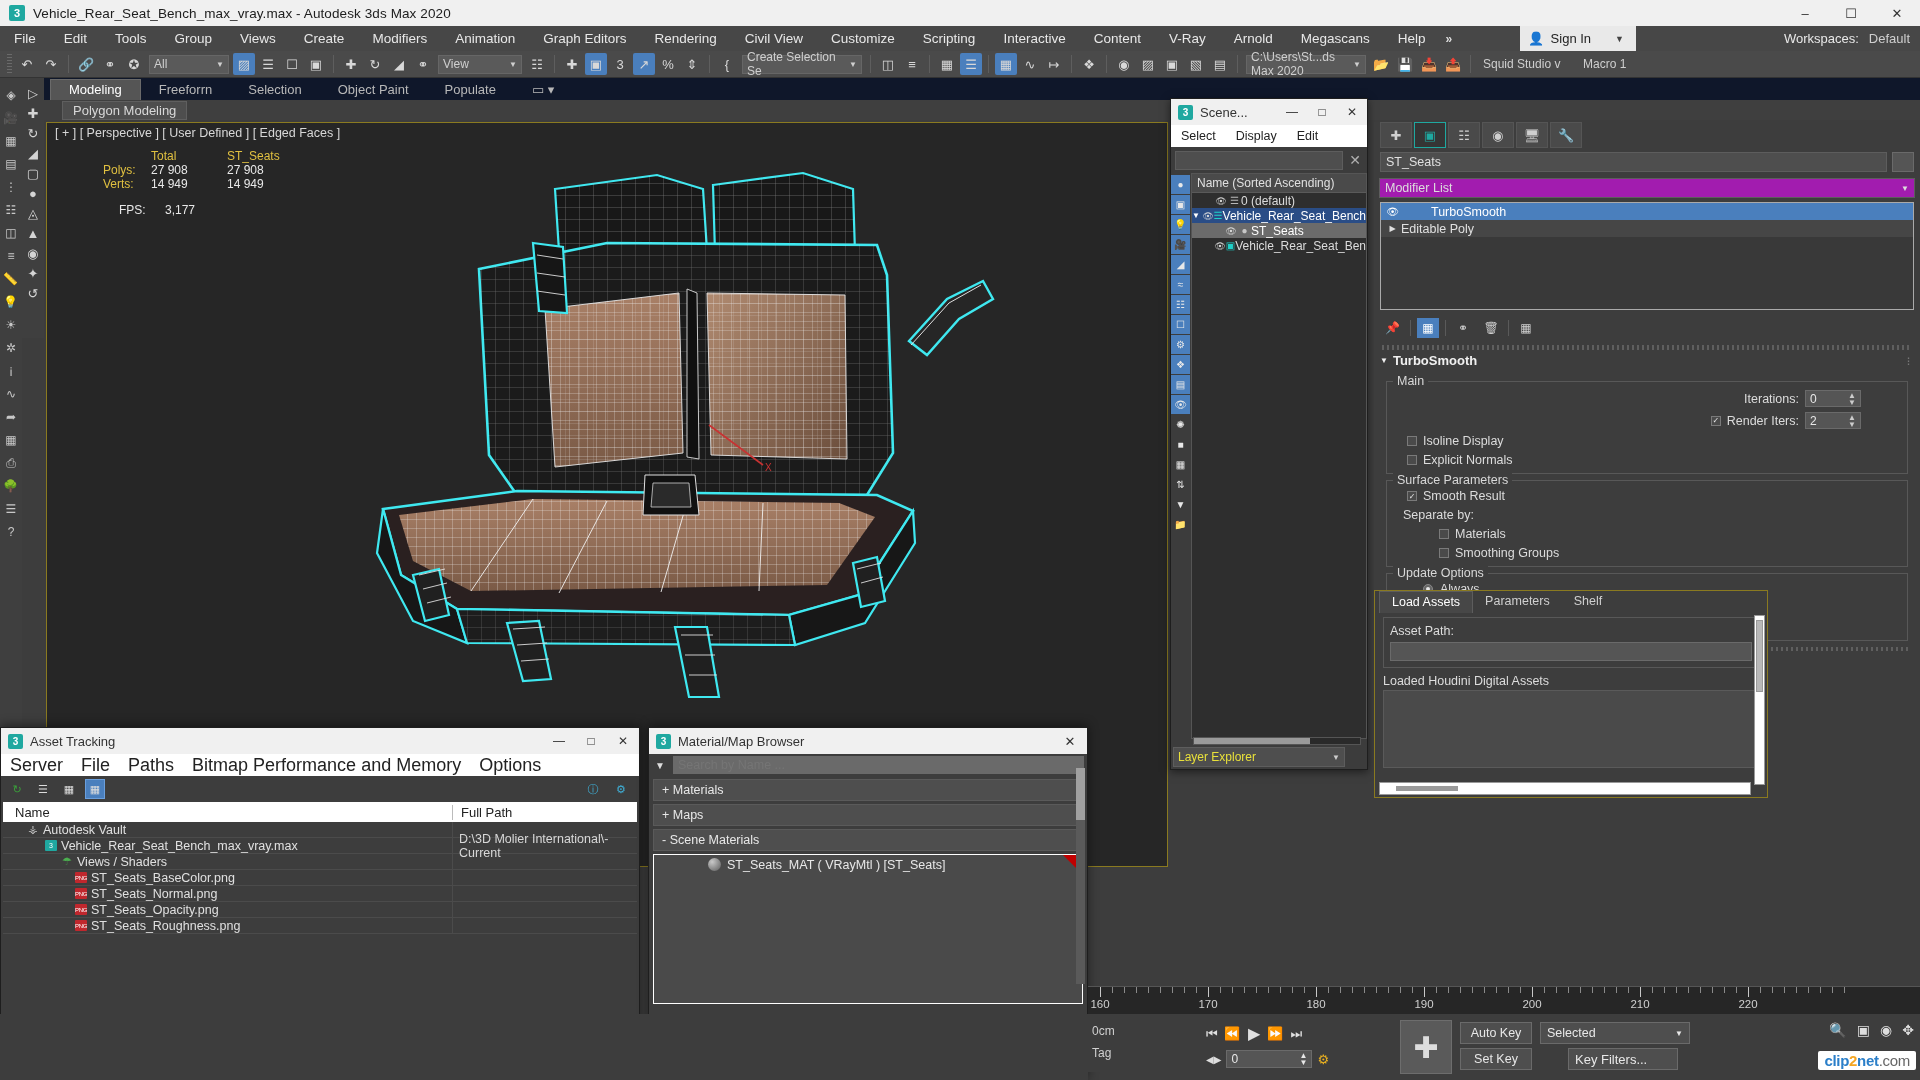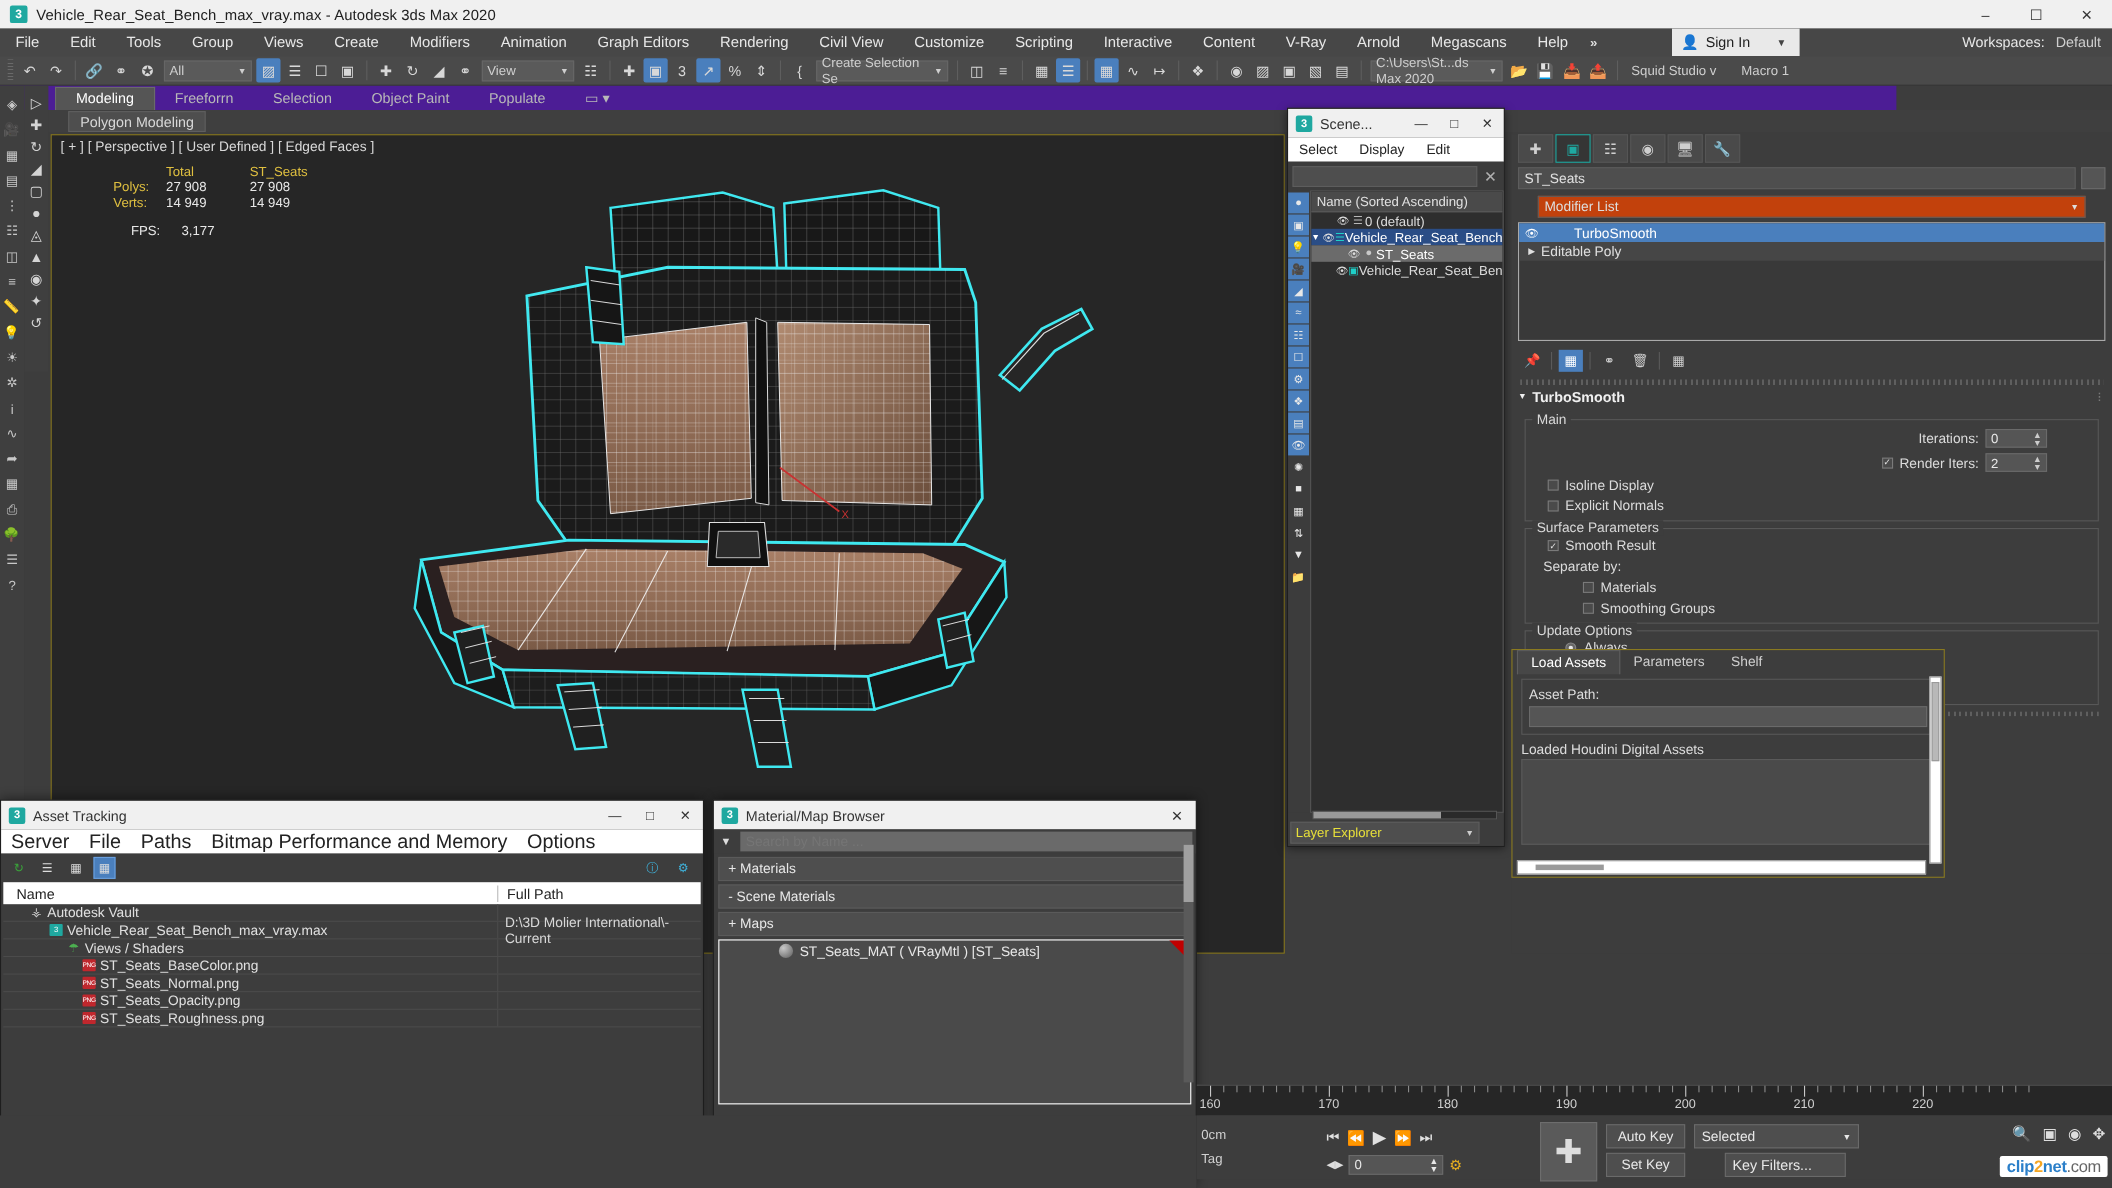--- a/index.html
+++ b/index.html
@@ -63,22 +63,22 @@
   .tsep{ width:1px;height:18px;background:#5e5e5e;margin:0 5px;}
   .tcombo{
     height:19px; background:#5a5a5a; border:1px solid #666; color:#cfcfcf;
     display:flex; align-items:center; padding:0 4px; font-size:12px;
     justify-content:space-between; margin:0 3px;
   }
   .tcombo .ar{ font-size:8px; }
 
   
   .ribbon{
-    position:absolute; left:0; top:78px; width:1724px; height:22px;
-    background:#4c1d95; display:flex; align-items:flex-end; padding-left:50px;
+    position:absolute; left:0; top:78px; width:1920px; height:22px;
+    background:#0f172a; display:flex; align-items:flex-end; padding-left:50px;
     font-size:13px; color:#b8b8b8;
   }
   .rtab{ padding:2px 18px 3px; }
   .rtab.active{ background:#555; color:#fff; border:1px solid #6a6a6a; border-bottom:none;}
   .ribbon2{
     position:absolute; left:0; top:100px; width:1920px; height:20px;
     background:#3f3f3f; display:flex; align-items:center; padding-left:62px;
     font-size:13px; color:#d8d8d8;
   }
   .rtab2{ padding:1px 10px; background:#4e4e4e; border:1px solid #5f5f5f;}
@@ -156,21 +156,21 @@
     background:#3d3d3d;
   }
   .cp-tabs{ display:flex; height:26px; background:#3d3d3d; padding-left:6px; gap:2px;}
   .cp-tab{ width:32px;height:26px;display:flex;align-items:center;justify-content:center;
     background:#4a4a4a;color:#cfcfcf;font-size:13px;border:1px solid #555;}
   .cp-tab.on{ background:#353535;border-color:#1fa8a0;color:#1fa8a0;}
   .cp-name{ display:flex;align-items:center;padding:4px 6px;gap:5px;}
   .cp-name input{ flex:1;height:20px;background:#4e4e4e;border:1px solid #5d5d5d;color:#e0e0e0;
     font-size:12.5px;padding:0 5px;font-family:"Liberation Sans",sans-serif;}
   .cp-name .sw{ width:22px;height:20px;background:#555;border:1px solid #6a6a6a;}
-  .cp-modlist{ margin:2px 24px;height:20px;background:#c2410c;border:1px solid #5d5d5d;
+  .cp-modlist{ margin:2px 5px;height:20px;background:#a21caf;border:1px solid #5d5d5d;
     display:flex;align-items:center;padding:0 5px;font-size:12.5px;color:#ddd;}
   .cp-modlist .dd{ margin-left:auto;font-size:8px;}
   .cp-stack{ margin:4px 6px;height:108px;background:#393939;border:1px solid #aaa;}
   .cp-mrow{ height:17px;display:flex;align-items:center;font-size:12.5px;color:#e0e0e0;padding-left:3px;}
   .cp-mrow .eye{ width:17px;text-align:center;font-size:10px;}
   .cp-mrow .tri{ width:17px;text-align:center;font-size:8px;}
   .cp-mrow.sel{ background:#4a7fbd;color:#fff;}
   .cp-mrow.alt{ background:#464646;}
   .cp-mbtns{ display:flex;align-items:center;gap:6px;padding:4px 8px;}
   .cp-mbtns .b{ width:22px;height:20px;display:flex;align-items:center;justify-content:center;
@@ -915,22 +915,22 @@
   <div class="mb-title">
     <div class="ico">3</div>
     <span>Material/Map Browser</span>
     <div class="x">✕</div>
   </div>
   <div class="mb-search">
     <div class="tri">▼</div>
     <input placeholder="Search by Name ..." style="">
   </div>
   <div class="mb-sec">+ Materials</div>
+  <div class="mb-sec">+ Maps</div>
   <div class="mb-sec">- Scene Materials</div>
-  <div class="mb-sec">+ Maps</div>
   <div class="mb-body">
     <div class="mb-item">
       <span class="sph"></span>
       <span>ST_Seats_MAT  ( VRayMtl )  [ST_Seats]</span>
       <span class="corner"></span>
     </div>
   </div>
   <div class="mb-sb">
       <i></i>
     </div>

